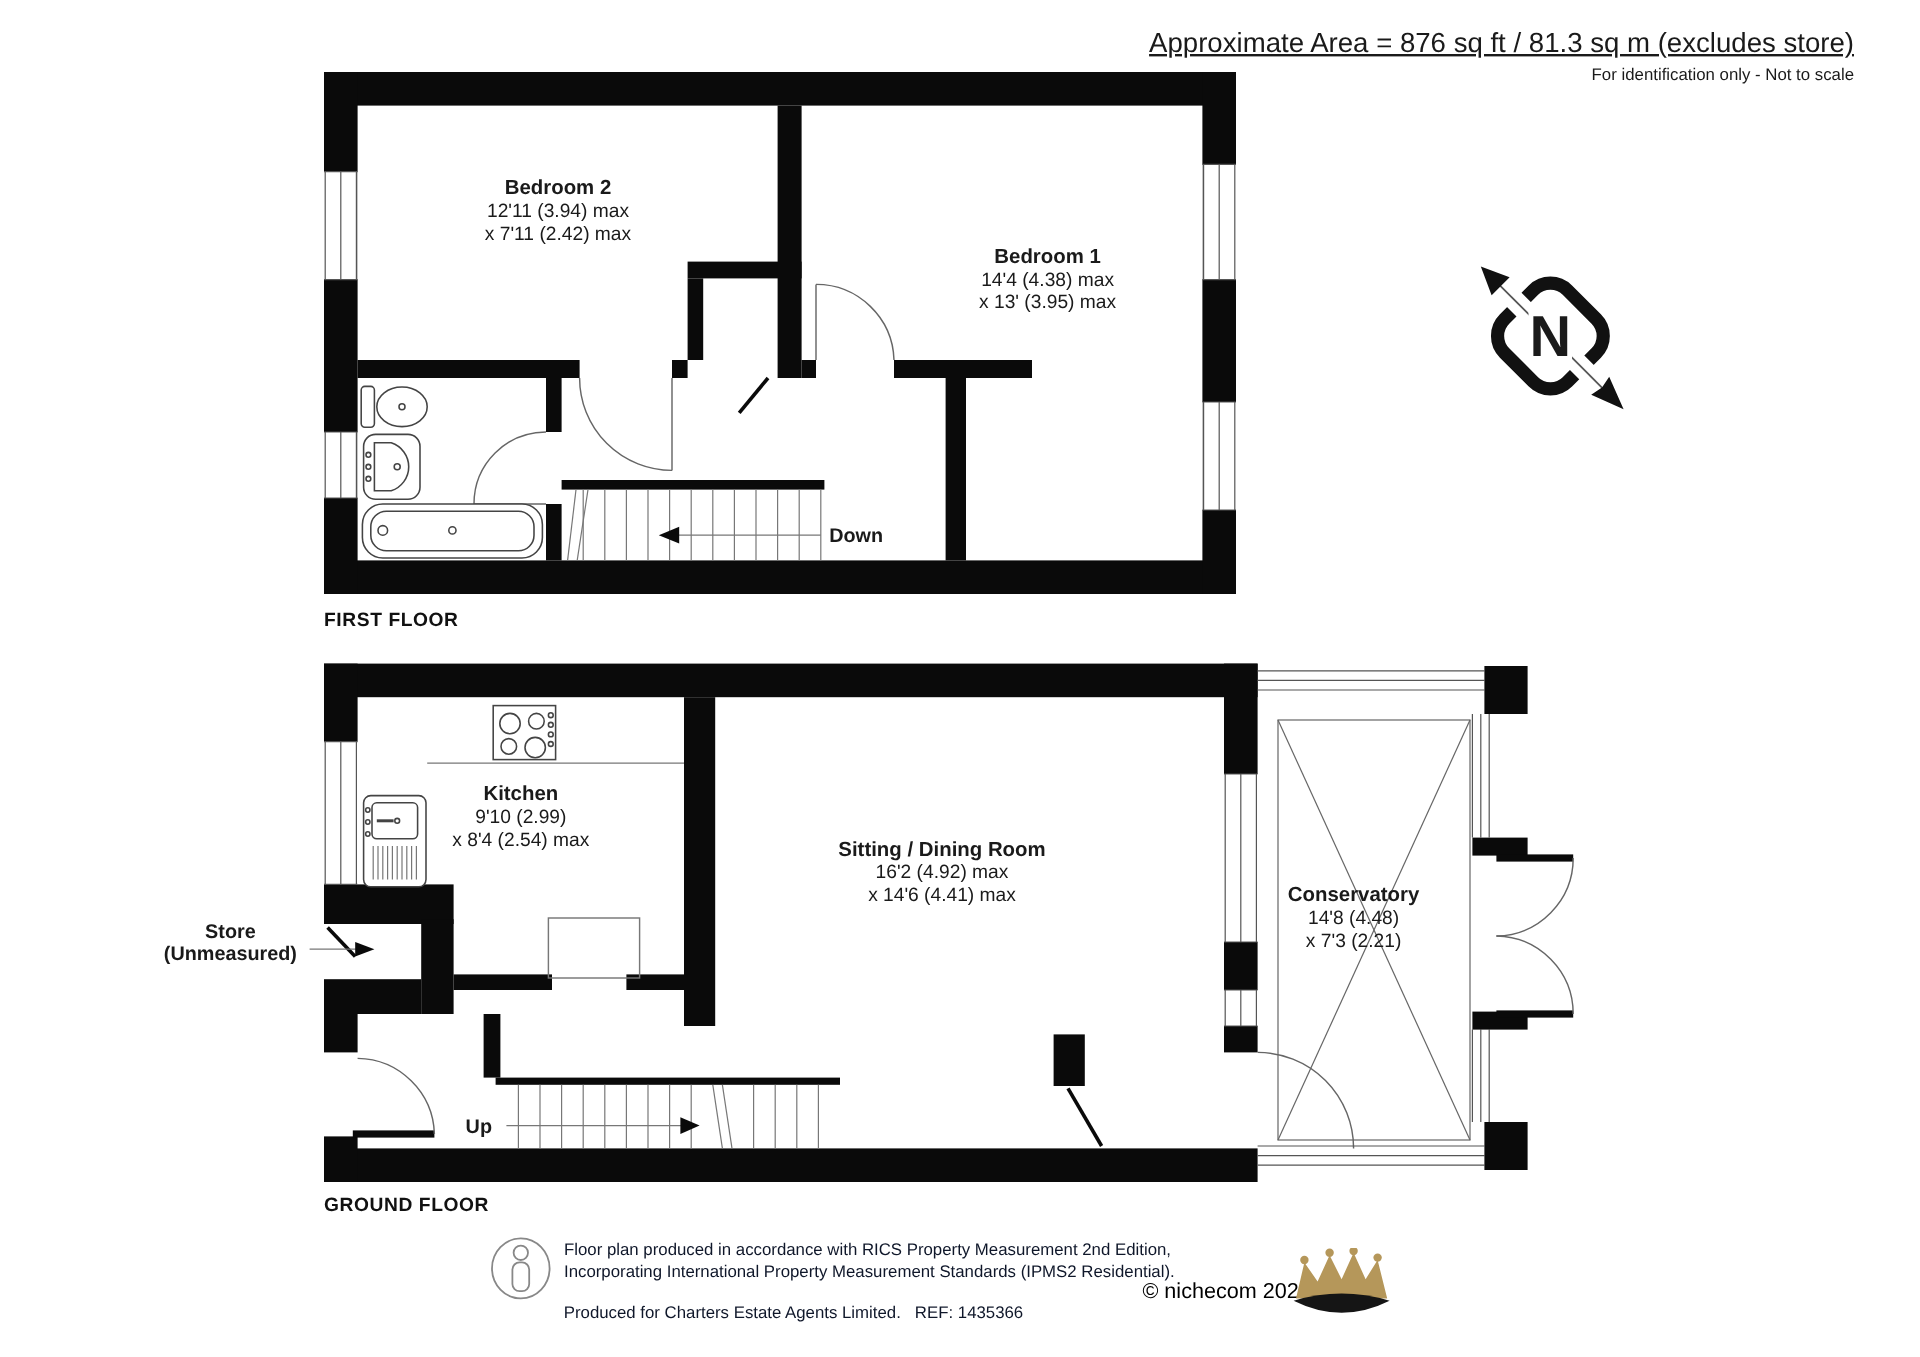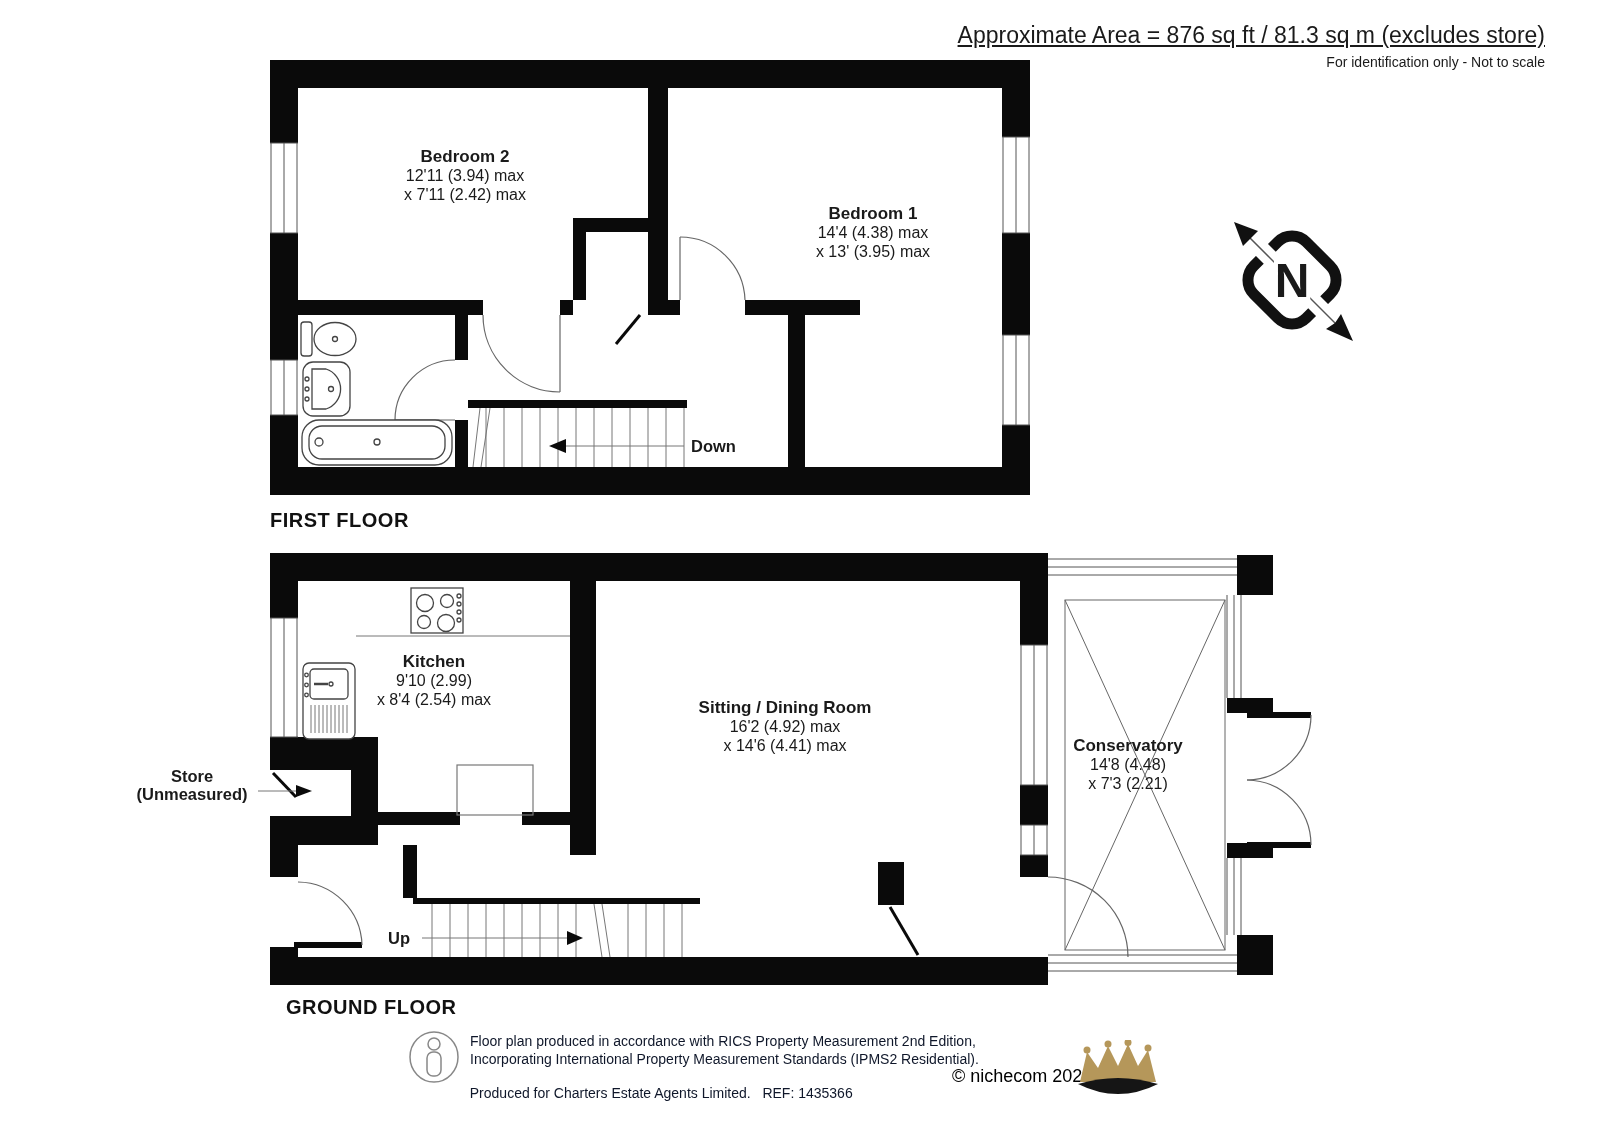--- a/index.html
+++ b/index.html
@@ -1,20 +1,20 @@
 <!DOCTYPE html>
 <html><head>
 <meta charset="utf-8">
 <style>
   html,body{margin:0;padding:0;background:#ffffff;}
   body{width:1600px;height:1131px;position:relative;font-family:"Liberation Sans",sans-serif;color:#1a1a1a;overflow:hidden;}
   .abs{position:absolute;}
   .hdr-area{top:22px;right:55px;font-size:23px;color:#1a1a1a;white-space:nowrap;text-decoration:underline;}
   .hdr-note{top:54px;right:55px;font-size:14px;color:#1a1a1a;white-space:nowrap;}
-  .floor-title{font-size:20px;font-weight:bold;color:#111;letter-spacing:.5px;white-space:nowrap;text-align:right;}
+  .floor-title{font-size:16px;font-weight:bold;color:#111;letter-spacing:.5px;white-space:nowrap;text-align:right;}
   svg text{font-family:"Liberation Sans",sans-serif;fill:#1a1a1a;}
   .room-name{font-size:17px;font-weight:bold;}
   .room-dim{font-size:16px;}
   .stair-label{font-size:16.5px;font-weight:bold;}
   .store-label{font-size:16.5px;font-weight:bold;}
   .wall{fill:#0a0a0a;}
   .winline{stroke:#555;stroke-width:1;}
   .thin{stroke:#777;stroke-width:1;fill:none;}
   .arc{stroke:#666;stroke-width:1.2;fill:none;}
   .fixture{stroke:#444;stroke-width:1.3;fill:#ffffff;}
@@ -306,21 +306,21 @@
   <text class="room-name" x="515" y="168" text-anchor="middle">Sitting / Dining Room</text>
   <text class="room-dim" x="515" y="187" text-anchor="middle">16'2 (4.92) max</text>
   <text class="room-dim" x="515" y="206" text-anchor="middle">x 14'6 (4.41) max</text>
   <text class="room-name" x="858" y="206" text-anchor="middle">Conservatory</text>
   <text class="room-dim" x="858" y="225" text-anchor="middle">14'8 (4.48)</text>
   <text class="room-dim" x="858" y="244" text-anchor="middle">x 7'3 (2.21)</text>
   <text class="store-label" x="-78" y="237" text-anchor="middle">Store</text>
   <text class="store-label" x="-78" y="255" text-anchor="middle">(Unmeasured)</text>
   <text class="stair-label" x="140" y="399" text-anchor="end">Up</text>
 </svg>
-<div class="abs floor-title" style="left:270px;top:996px;margin-left:16px;">GROUND FLOOR</div>
+<div class="abs floor-title" style="left:270px;top:996px;">GROUND FLOOR</div>
 
 <svg class="abs" style="left:1222px;top:210px;" width="140" height="140" viewBox="0 0 140 140">
   <rect x="33" y="33" width="74" height="74" rx="20" fill="none" stroke="#111" stroke-width="11" transform="rotate(45 70 70)"></rect>
   <line x1="116" y1="116" x2="24" y2="24" stroke="#ffffff" stroke-width="17"></line>
   <line x1="114" y1="114" x2="22" y2="22" stroke="#555" stroke-width="1.5"></line>
   <polygon points="12,12 36,21 21,36" fill="#111"></polygon>
   <polygon points="131,131 104,119 113,113 119,104" fill="#111"></polygon>
   <text x="70" y="87" text-anchor="middle" font-size="48" font-weight="bold" fill="#111" paint-order="stroke" stroke="#ffffff" stroke-width="8">N</text>
 </svg>
 

